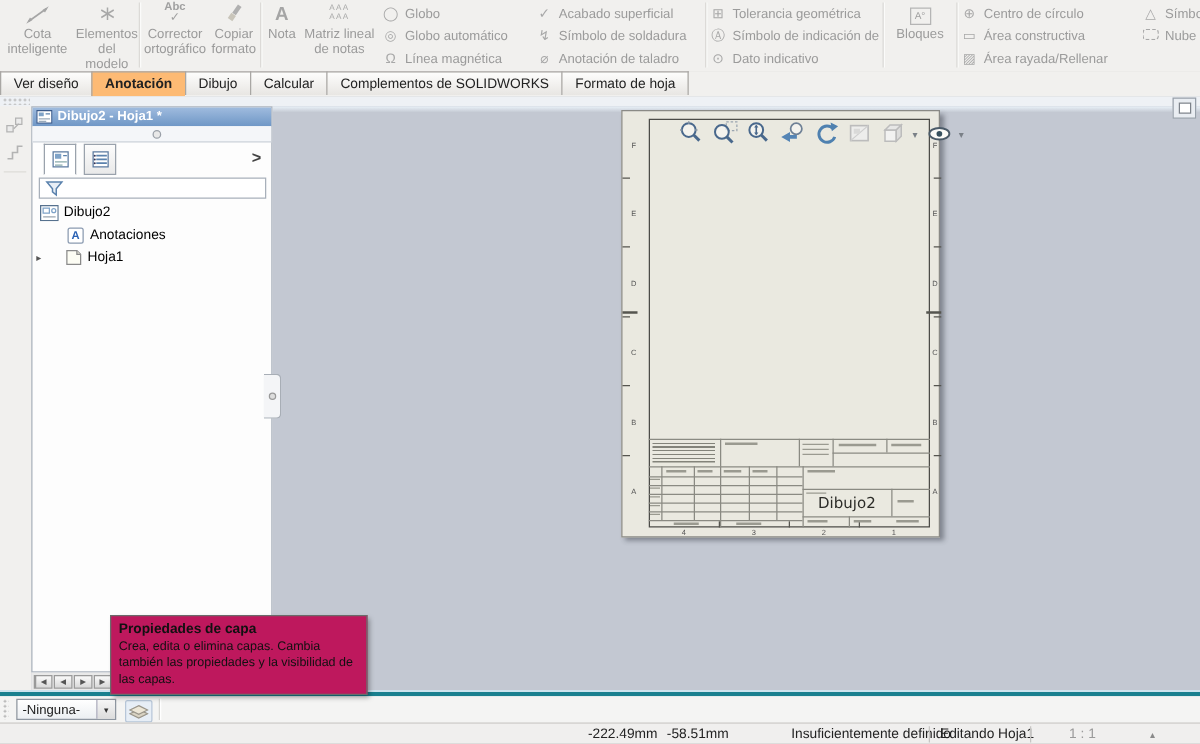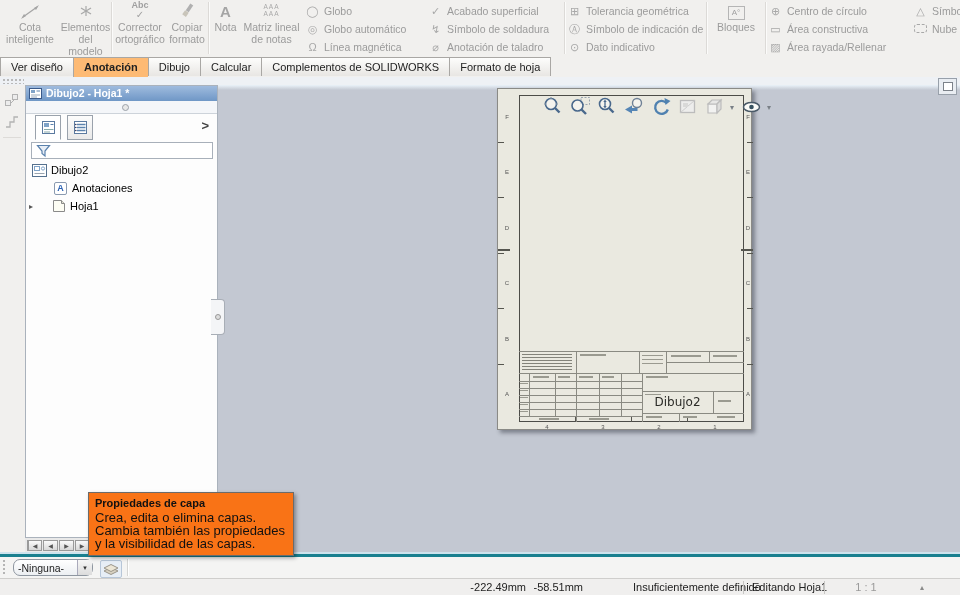--- a/index.html
+++ b/index.html
@@ -65,30 +65,30 @@
           color:#2b62b4;font-size:9px;font-weight:bold;line-height:11px;text-align:center;}
   #fmhandle{position:absolute;left:185px;top:213px;width:13px;height:34px;background:#f4f5f7;border:1px solid #a8aeb6;border-left:none;
             border-radius:0 4px 4px 0;}
   #fmhandle .dot{position:absolute;left:4px;top:14px;width:4px;height:4px;border:1px solid #999;border-radius:50%;background:#ddd;}
   
   #sheetnav{position:absolute;left:25px;top:538px;width:70px;height:14px;background:#e9e9e9;display:flex;align-items:center;gap:1px;padding-left:2px;box-sizing:border-box;}
   .navbtn{width:15px;height:11px;background:linear-gradient(#fafafa,#d8d8d8);border:1px solid #9a9a9a;font-size:6px;color:#555;
           display:flex;align-items:center;justify-content:center;box-sizing:border-box;}
   #tabedge{position:absolute;left:96px;top:539px;width:3px;height:13px;border-left:2px solid #444;transform:skewX(-18deg);}
   
-  #tooltip{position:absolute;left:88px;top:492px;width:192px;background:#f97316;border:1px solid #6b6b6b;
+  #tooltip{position:absolute;left:88px;top:492px;width:192px;background:#be185d;border:1px solid #6b6b6b;
            box-shadow:2px 2px 4px rgba(0,0,0,.35);padding:4px 6px 5px 6px;z-index:50;}
   #tooltip .tt-title{font-size:11px;font-weight:bold;color:#111;margin-bottom:2px;}
-  #tooltip .tt-body{font-size:13px;color:#111;line-height:13px;}
+  #tooltip .tt-body{font-size:10px;color:#111;line-height:13px;}
   
   #tealline{position:absolute;left:0;top:552px;width:960px;height:5px;background:linear-gradient(#cde3ed 0 2px,#19808f 2px 5px);}
   #layerbar{position:absolute;left:0;top:557px;width:960px;height:21px;background:#f4f4f3;border-bottom:1px solid #dcdcda;}
   #lb-grip{position:absolute;left:2px;top:2px;width:5px;height:17px;
            background-image:radial-gradient(#b5b5b5 35%,transparent 40%);background-size:4px 4px;}
-  #layercombo{position:absolute;left:13px;top:2px;width:80px;height:17px;border:1px solid #8e96a0;border-radius:7px;
+  #layercombo{position:absolute;left:13px;top:2px;width:80px;height:17px;border:1px solid #8e96a0;border-radius:0;
               background:linear-gradient(#ffffff,#eceff2);display:flex;align-items:center;box-sizing:border-box;}
   #layercombo .val{flex:1;font-size:10.5px;color:#222;padding-left:4px;}
   #layercombo .cb-arrow{width:14px;height:100%;border-left:1px solid #aab;display:flex;align-items:center;justify-content:center;
               font-size:7px;color:#333;background:linear-gradient(#f6f6f6,#dcdcdc);}
   #layerprops{position:absolute;left:100px;top:3px;width:20px;height:16px;display:flex;align-items:center;justify-content:center;
               border:1px solid #b7c6d8;background:#e7eef6;border-radius:2px;}
   #lb-div{position:absolute;left:127px;top:2px;width:1px;height:17px;background:#d5d5d3;box-shadow:1px 0 0 #fff;}
   #statusbar{position:absolute;left:0;top:578px;width:960px;height:17px;background:#f0efee;border-top:1px solid #cfcecc;font-size:11px;color:#222;}
   .sb{position:absolute;top:1px;line-height:15px;}
   .sb-sep{position:absolute;top:2px;width:1px;height:13px;background:#c6c5c3;}

